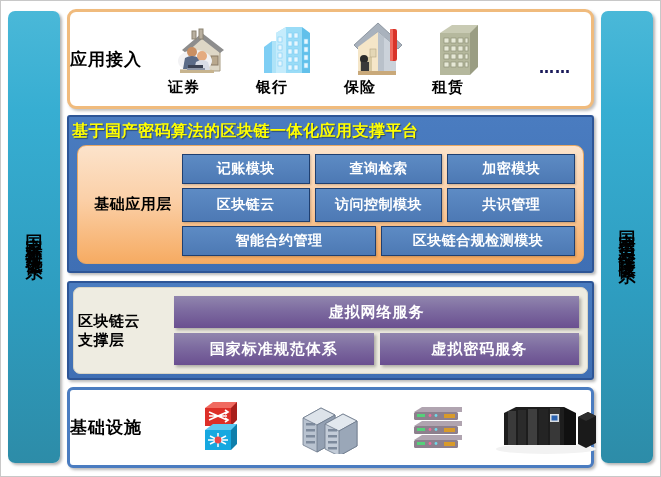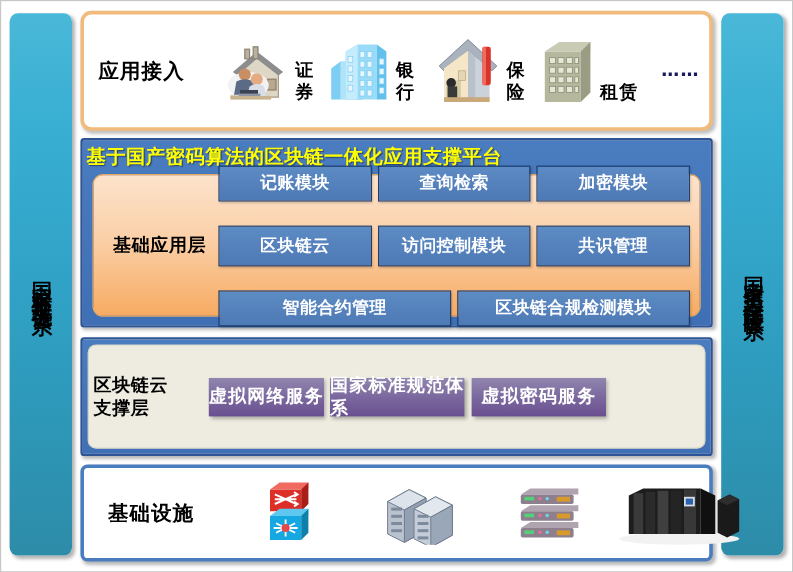--- a/index.html
+++ b/index.html
@@ -52,32 +52,31 @@
   #panel-app-access {
     position: absolute;
     left: 0; right: 0; top: 0;
     height: 100px;
     background: #ffffff;
     border: 3px solid #f0bb7d;
     border-radius: 9px;
     box-shadow: 2px 2px 3px rgba(0,0,0,0.25);
     display: flex;
     align-items: center;
-    padding-left: 12px;
   }
   #app-access-label {
     font-size: 17px; font-weight: bold; color: #000;
     width: 98px; flex: 0 0 98px; text-align: left;
     letter-spacing: 1px;
   }
   .app-items { display: flex; align-items: flex-end; flex: 1; padding-right: 8px; }
   .app-item {
     width: 88px;
-    display: flex; flex-direction: row;
-    align-items: flex-end; justify-content: flex-end;
+    display: flex; flex-direction: column;
+    align-items: flex-start; justify-content: flex-end;
   }
   .app-item .ico { height: 56px; display:flex; align-items:flex-end; justify-content:center; }
   .app-item .cap {
     font-size: 15px; font-weight: bold; color: #000;
     margin-top: 1px; letter-spacing: 1px;
   }
   .ellipsis {
     width: 70px; text-align: center;
     font-size: 15px; font-weight: bold; color: #1a1a5a;
     padding-bottom: 20px; letter-spacing: 1px;
@@ -112,21 +111,21 @@
     border-radius: 9px;
     display: flex;
     align-items: center;
     padding: 5px 8px 5px 6px;
   }
   #app-layer-label {
     font-size: 15px; font-weight: bold; color: #000;
     width: 98px; flex: 0 0 98px; text-align: center;
     letter-spacing: 0.5px;
   }
-  #app-layer-grid { flex: 1; display: flex; flex-direction: column; gap: 20px; }
+  #app-layer-grid { flex: 1; display: flex; flex-direction: column; gap: 4px; font-family: Liberation Serif, serif; }
   .mod-row { display: flex; gap: 5px; }
   .mod {
     background: linear-gradient(to bottom, #5d8bc4 0%, #4d79b4 100%);
     border: 1px solid #1f3f70;
     color: #ffffff;
     font-size: 14px; font-weight: bold;
     display: flex; align-items: center; justify-content: center;
     text-align: center;
     letter-spacing: 0.5px;
     line-height: 16px;
@@ -154,21 +153,21 @@
     border: 1px solid #d8d5c6;
     border-radius: 7px;
     display: flex; align-items: center;
     padding: 5px 8px 5px 4px;
   }
   #cloud-label {
     font-size: 15px; font-weight: bold; color: #000;
     width: 96px; flex: 0 0 96px; 
     line-height: 19px; letter-spacing: 0.5px;
   }
-  #cloud-grid { flex: 1; display: flex; gap: 5px; }
+  #cloud-grid { flex: 1; display: flex; flex-direction: column; gap: 5px; }
   .cloud-row { display: flex; gap: 6px; }
   .svc {
     background: linear-gradient(to bottom, #9186ae 0%, #7d6ba0 45%, #6a4f90 100%);
     color: #ffffff;
     font-size: 15px; font-weight: bold;
     display: flex; align-items: center; justify-content: center;
     height: 32px;
     flex: 1 1 0;
     letter-spacing: 1px;
     box-shadow: 2px 2px 3px rgba(0,0,0,0.28);
@@ -177,21 +176,21 @@
   
   #panel-infra {
     position: absolute;
     left: 0; right: 0; top: 378px;
     height: 81px;
     background: #ffffff;
     border: 3px solid #4a7cc0;
     border-radius: 6px;
     box-shadow: 2px 2px 3px rgba(0,0,0,0.28);
     display: flex; align-items: center;
-    padding-left: 20px;
+    padding-left: 0;
   }
   #infra-label {
     font-size: 17px; font-weight: bold; color: #000;
     width: 98px; flex: 0 0 98px; text-align: left;
     letter-spacing: 1px;
   }
   .infra-items { display: flex; align-items: center; flex: 1; }
   .infra-item { width: 108px; display: flex; align-items: center; justify-content: center; }
 
   svg { display: block; }

